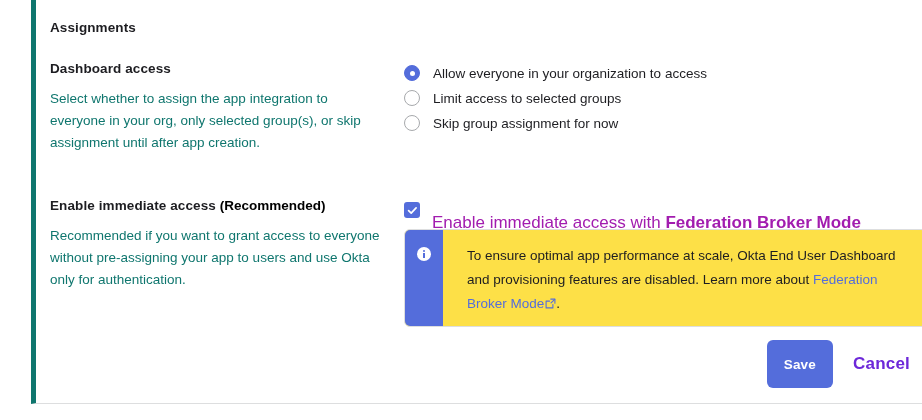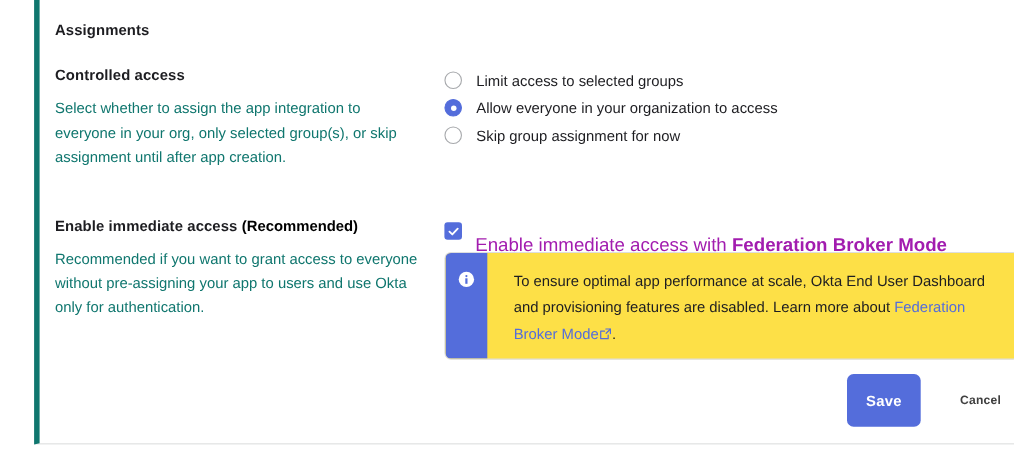--- a/index.html
+++ b/index.html
@@ -193,52 +193,52 @@
     padding: 0 17px;
     font-family: "Liberation Sans", sans-serif;
     font-size: 13.5px;
     font-weight: bold;
     cursor: pointer;
     letter-spacing: .2px;
   }
   .btn-link {
     background: none;
     border: none;
-    color: #404040;
+    color: #6d28d9;
     font-family: "Liberation Sans", sans-serif;
-    font-size: 11px;
-    font-weight: bold;
-    margin-left: 36px;
+    font-size: 17px;
+    font-weight: bold;
+    margin-left: 20px;
     cursor: pointer;
     letter-spacing: .2px;
     padding: 0;
   }
 </style>
 </head>
 <body>
 
 <div class="panel">
 
   <div class="section-title">Assignments</div>
 
   <div class="row" style="left:0; top:62px; width:894px; height:120px;">
 
     <div class="label-col">
-      <div class="field-label">Controlled access</div>
+      <div class="field-label">Dashboard access</div>
       <div class="help-text">Select whether to assign the app integration to everyone in your org, only selected group(s), or skip assignment until after app creation.</div>
     </div>
 
     <div class="field-col radio-group" style="top:0;">
+      <div class="radio-item">
+        <span class="radio checked"></span>
+        <span class="radio-label">Allow everyone in your organization to access</span>
+      </div>
       <div class="radio-item">
         <span class="radio"></span>
         <span class="radio-label">Limit access to selected groups</span>
-      </div>
-      <div class="radio-item">
-        <span class="radio checked"></span>
-        <span class="radio-label">Allow everyone in your organization to access</span>
       </div>
       <div class="radio-item">
         <span class="radio"></span>
         <span class="radio-label">Skip group assignment for now</span>
       </div>
     </div>
   </div>
 
   <div class="row" style="left:0; top:199px; width:894px; height:110px;">
 

